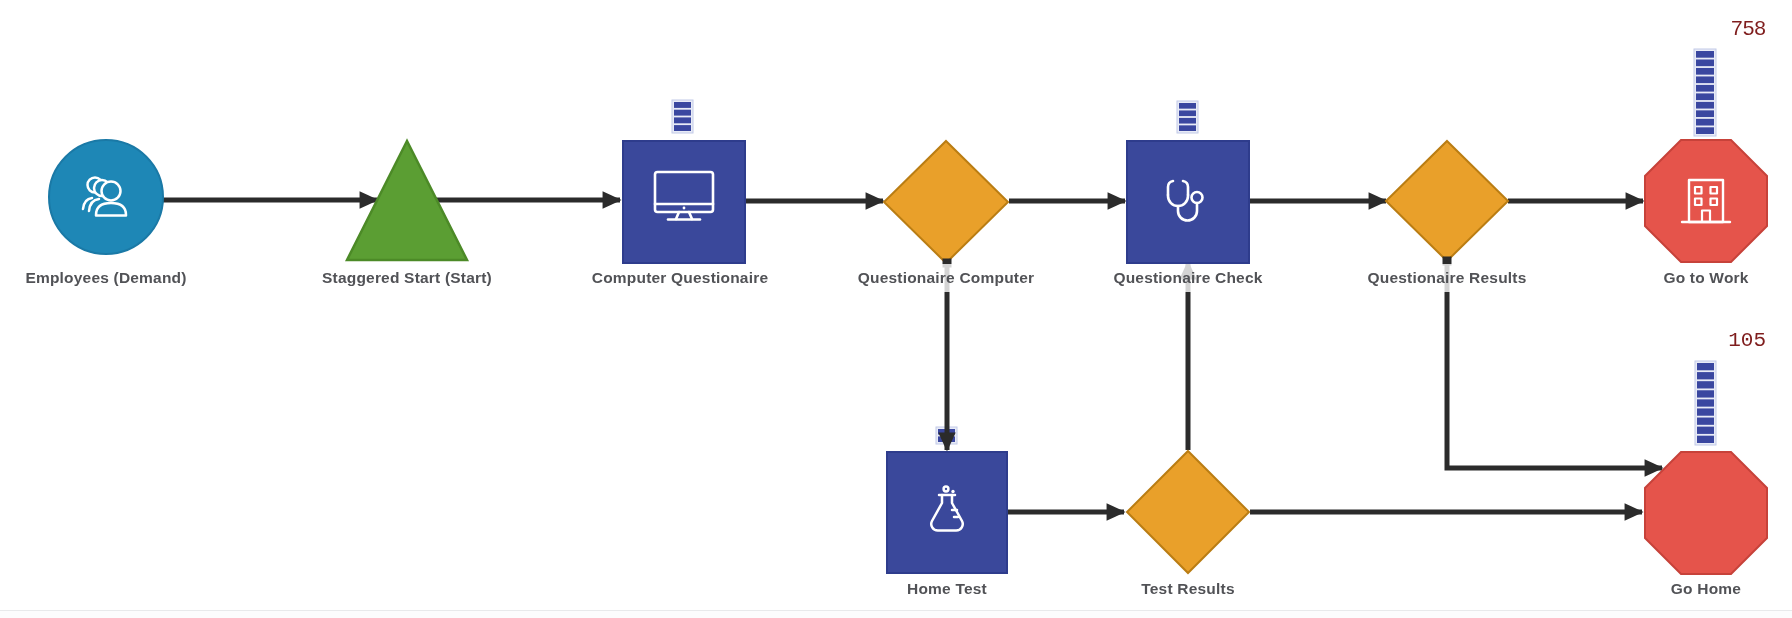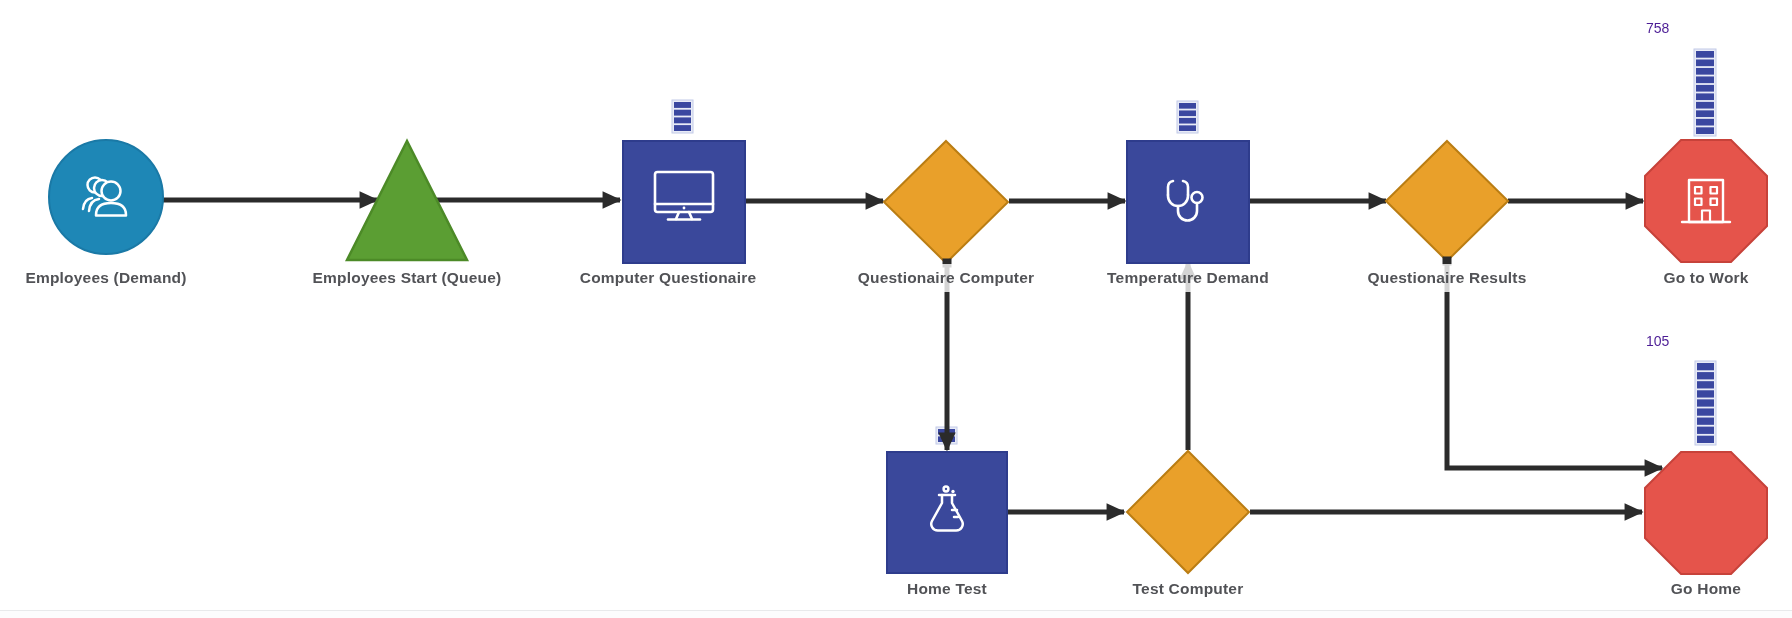--- a/index.html
+++ b/index.html
@@ -15,21 +15,21 @@
     position:absolute;left:0;top:264px;width:1792px;height:28px;
     background:rgba(255,255,255,0.8);
   }
   .node-label{
     position:absolute;width:260px;height:26px;line-height:26px;
     text-align:center;font-size:15.5px;font-weight:700;letter-spacing:0.2px;
     color:#515256;white-space:nowrap;
   }
   .counter{
     position:absolute;width:120px;height:22px;line-height:22px;
-    text-align:left;font-size:14px;font-weight:400;color:#4c1d95;
+    text-align:right;font-size:21px;font-weight:400;color:#7f1d1d;
   }
   .bottom-strip{
     position:absolute;left:0;top:610px;width:1792px;height:8px;
     background:#fcfcfd;border-top:1px solid #e8e9eb;
   }
 </style>
 </head>
 <body>
 
 <svg id="canvas" width="1792" height="618" viewBox="0 0 1792 618">
@@ -155,26 +155,26 @@
 
   <g>
     <rect x="942.5" y="258.5" width="9" height="9" fill="#2B2B2B"></rect>
     <rect x="1442.5" y="256.5" width="9" height="9" fill="#2B2B2B"></rect>
   </g>
 </svg>
 
 <div class="label-band"></div>
 
 <div class="node-label" style="left:-24px;top:265px;">Employees (Demand)</div>
-<div class="node-label" style="left:277px;top:265px;">Employees Start (Queue)</div>
-<div class="node-label" style="left:538px;top:265px;">Computer Questionaire</div>
+<div class="node-label" style="left:277px;top:265px;">Staggered Start (Start)</div>
+<div class="node-label" style="left:550px;top:265px;">Computer Questionaire</div>
 <div class="node-label" style="left:816px;top:265px;">Questionaire Computer</div>
-<div class="node-label" style="left:1058px;top:265px;">Temperature Demand</div>
+<div class="node-label" style="left:1058px;top:265px;">Questionaire Check</div>
 <div class="node-label" style="left:1317px;top:265px;">Questionaire Results</div>
 <div class="node-label" style="left:1576px;top:265px;">Go to Work</div>
 <div class="node-label" style="left:817px;top:576px;">Home Test</div>
-<div class="node-label" style="left:1058px;top:576px;">Test Computer</div>
+<div class="node-label" style="left:1058px;top:576px;">Test Results</div>
 <div class="node-label" style="left:1576px;top:576px;">Go Home</div>
 
 <div class="counter" style="left:1646px;top:17px;">758</div>
-<div class="counter" style="left:1646px;top:330px;">105</div>
+<div class="counter" style="left:1646px;top:330px;font-family:Liberation Mono, monospace;">105</div>
 
 <div class="bottom-strip"></div>
 
 </body></html>

